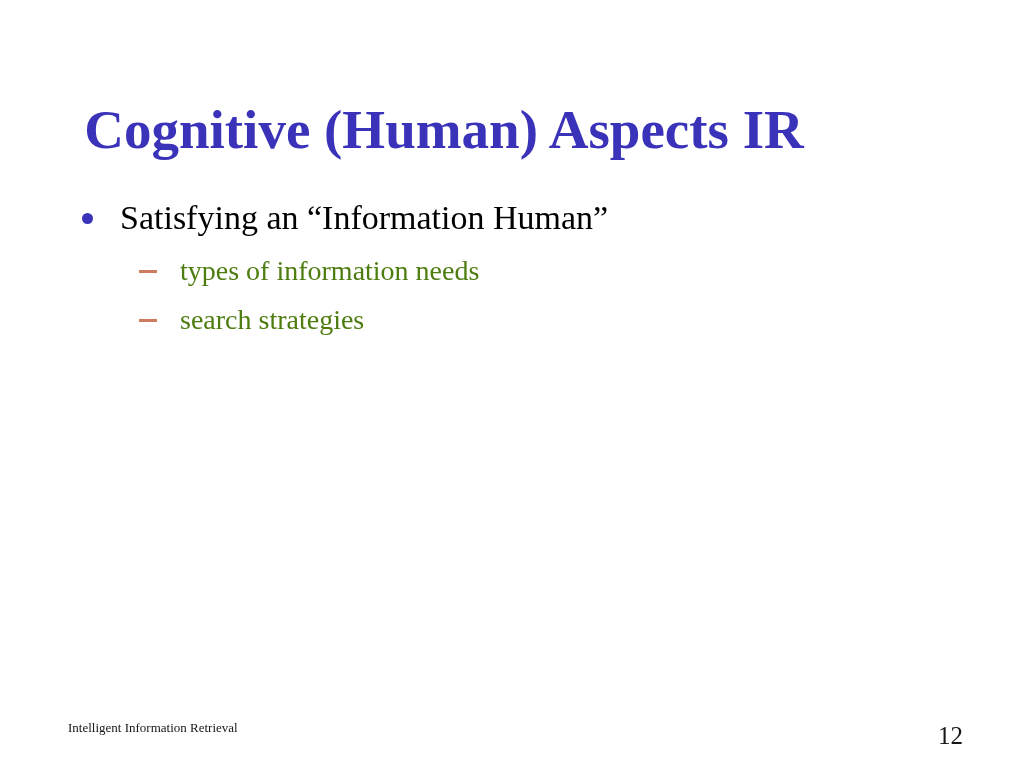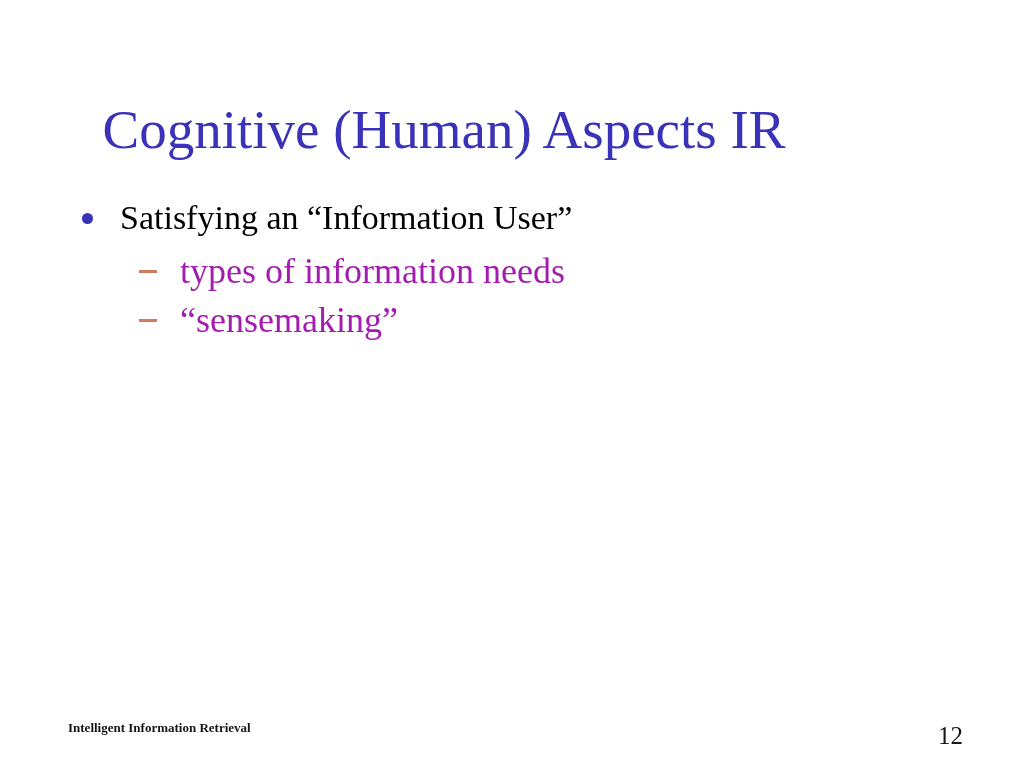--- a/index.html
+++ b/index.html
@@ -25,21 +25,21 @@
   
   #slide-title {
     position: absolute;
     left: 0;
     top: 62px;
     width: 888px;
     text-align: center;
     color: #3A32B8;
     font-size: 55px;
     line-height: 62px;
-    font-weight: normal;
+    font-weight: bold;
     letter-spacing: 0px;
     white-space: nowrap;
   }
 
   
   #body-content {
     position: absolute;
     left: 74px;
     top: 196px;
     width: 890px;
@@ -77,23 +77,23 @@
   ul.level2 {
     list-style: none;
     margin: 14px 0 10px 0;
     padding: 0;
   }
 
   li.bullet2 {
     position: relative;
     padding-left: 46px;
     margin-left: 14px;
-    font-size: 36px;
+    font-size: 28px;
     line-height: 34px;
-    color: #a21caf;
+    color: #4d7c0f;
     margin-bottom: 15px;
   }
 
   li.bullet2 > .dash {
     position: absolute;
     left: 5px;
     top: 16px;
     width: 18px;
     height: 3px;
     background: #CE7C5C;
@@ -109,21 +109,20 @@
 
   
   #footer-note {
     position: absolute;
     left: 68px;
     top: 720px;
     font-size: 13px;
     line-height: 16px;
     color: #161616;
     white-space: nowrap;
-    font-weight: bold;
   }
 
   #page-number {
     position: absolute;
     left: 938px;
     top: 724px;
     font-size: 25px;
     line-height: 24px;
     color: #161616;
   }
@@ -133,30 +132,30 @@
 
 <div id="slide">
 
   <h1 id="slide-title">Cognitive (Human) Aspects IR</h1>
 
   <div id="body-content">
     <ul class="level1">
 
       <li class="bullet1">
         <span class="dot"></span>
-        <span class="b1-text">Satisfying an “Information User”</span>
+        <span class="b1-text">Satisfying an “Information Human”</span>
 
         <ul class="level2">
           <li class="bullet2">
             <span class="dash"></span>
             <span class="b2-text">types of information needs</span>
           </li>
-          <li class="bullet2 sp-after">
+          <li class="bullet2">
             <span class="dash"></span>
-            <span class="b2-text">“sensemaking”</span>
+            <span class="b2-text">search strategies</span>
           </li>
         </ul>
       </li>
 
 
 
     </ul>
   </div>
 
   <div id="footer-note">Intelligent Information Retrieval</div>

